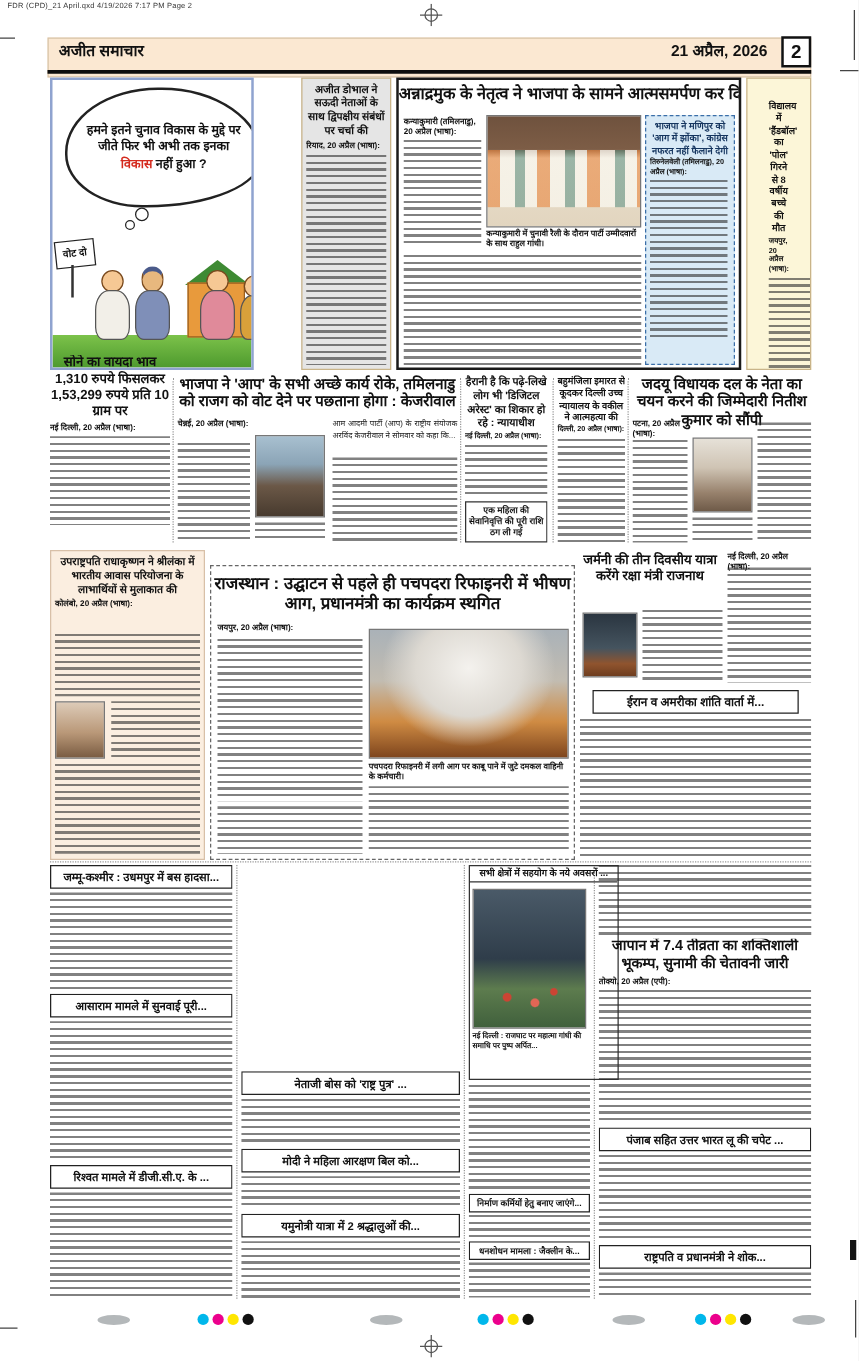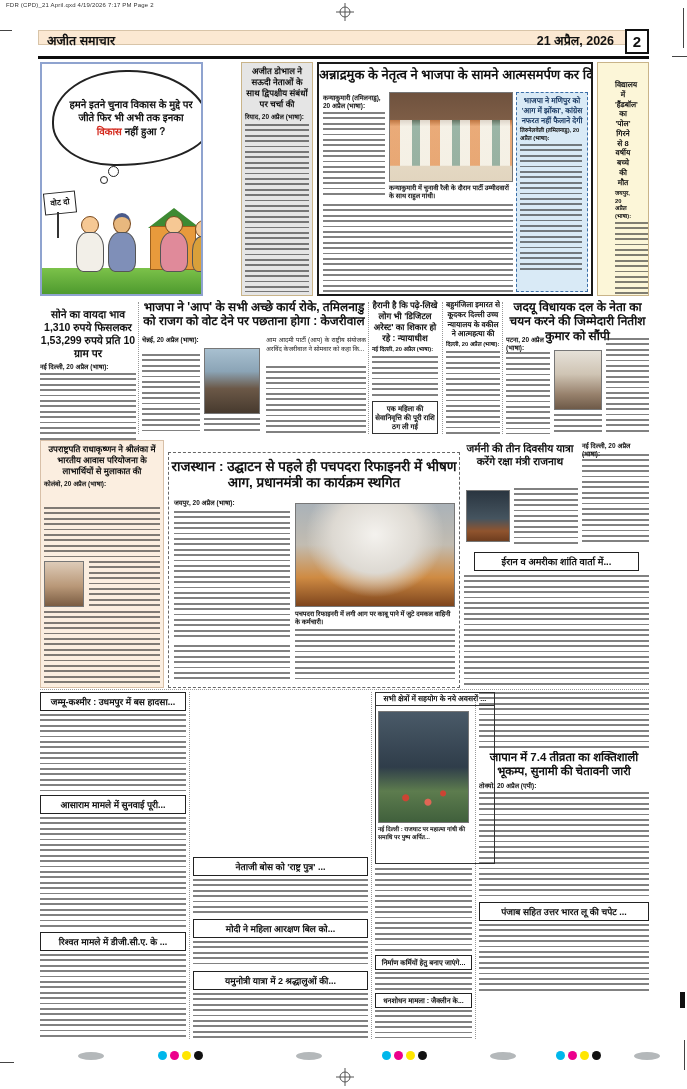--- a/index.html
+++ b/index.html
@@ -2,21 +2,21 @@
 <html><head>
 <meta charset="utf-8">
 <style>
   html,body{margin:0;padding:0;background:#e9e9e9;}
   #page{position:relative;width:687px;height:1089px;background:#ffffff;margin:0 auto;
         font-family:"Liberation Sans","DejaVu Sans",sans-serif;color:#111;overflow:hidden;}
   .abs{position:absolute;}
   .art{position:absolute;overflow:hidden;}
   .print-line{position:absolute;left:6px;top:2px;font-size:6px;color:#333;letter-spacing:.2px;}
   
-  .masthead{position:absolute;left:38px;top:30px;width:611px;height:15px;background:#fbe8d2;
+  .masthead{position:absolute;left:38px;top:30px;width:611px;height:32px;background:#fbe8d2;
             border:1px solid #d8c4a8;box-sizing:border-box;}
   .paper-name{position:absolute;left:8px;top:0;line-height:21px;font-size:12.5px;font-weight:bold;}
   .mast-date{position:absolute;right:34px;top:0;line-height:21px;font-size:12.5px;font-weight:bold;}
   .page-box{position:absolute;right:-1px;top:-2px;width:24px;height:25px;border:2px solid #111;
             background:#fff;box-sizing:border-box;text-align:center;font-size:15px;font-weight:bold;line-height:21px;}
   .heavy-rule{position:absolute;left:38px;top:56px;width:611px;height:3px;background:#0d0d0d;}
   
   .hl-main{font-size:13px;font-weight:bold;text-align:center;white-space:nowrap;line-height:1.15;}
   .hl-lg{font-size:12px;font-weight:bold;text-align:center;line-height:1.2;}
   .hl-md{font-size:10.5px;font-weight:bold;text-align:center;line-height:1.25;}
@@ -175,21 +175,21 @@
     <div class="hl-xs">विद्यालय में 'हैंडबॉल' का 'पोल' गिरने से 8 वर्षीय बच्चे की मौत</div>
     <div class="dateline" style="margin-top:3px;font-size:5.8px;">जयपुर, 20 अप्रैल (भाषा):</div>
     <div class="body-sim" style="width:44px;height:168px;margin-top:2px;"></div>
   </div>
 
   <div class="sep-v" style="left:138px;top:302px;height:132px;"></div>
   <div class="sep-v" style="left:368px;top:302px;height:132px;"></div>
   <div class="sep-v" style="left:442px;top:302px;height:132px;"></div>
   <div class="sep-v" style="left:502px;top:302px;height:132px;"></div>
 
-  <div class="art" style="left:40px;top:308px;width:96px;height:136px;">
+  <div class="art" style="left:40px;top:284px;width:96px;height:136px;">
     <div class="hl-md">सोने का वायदा भाव 1,310 रुपये फिसलकर 1,53,299 रुपये प्रति 10 ग्राम पर</div>
     <div class="dateline" style="margin-top:2px;">नई दिल्ली, 20 अप्रैल (भाषा):</div>
     <div class="body-sim" style="width:96px;height:76px;margin-top:2px;"></div>
   </div>
 
   <div class="art" style="left:142px;top:300px;width:224px;height:136px;">
     <div class="hl-lg">भाजपा ने 'आप' के सभी अच्छे कार्य रोके, तमिलनाडु को राजग को वोट देने पर पछताना होगा : केजरीवाल</div>
     <div class="abs dateline" style="left:0;top:36px;width:58px;">चेन्नई, 20 अप्रैल (भाषा):</div>
     <div class="abs body-sim" style="left:0;top:54px;width:58px;height:80px;"></div>
     <div class="ph ph-portrait" style="left:62px;top:48px;width:56px;height:66px;"></div>
@@ -301,20 +301,24 @@
   <div class="art body-sim" style="left:479px;top:692px;width:170px;height:56px;"></div>
   <div class="art" style="left:479px;top:751px;width:170px;height:148px;">
     <div class="hl-lg" style="font-size:11.5px;">जापान में 7.4 तीव्रता का शक्तिशाली भूकम्प, सुनामी की चेतावनी जारी</div>
     <div class="dateline" style="margin-top:3px;">तोक्यो, 20 अप्रैल (एपी):</div>
     <div class="body-sim" style="width:170px;height:104px;margin-top:2px;"></div>
   </div>
   <div class="art" style="left:479px;top:902px;width:170px;height:91px;">
     <div class="h-box" style="font-size:9px;">पंजाब सहित उत्तर भारत लू की चपेट ...</div>
     <div class="body-sim" style="width:170px;height:68px;margin-top:3px;"></div>
   </div>
+  <div class="art" style="left:479px;top:996px;width:170px;height:43px;">
+    <div class="h-box" style="font-size:9px;">राष्ट्रपति व प्रधानमंत्री ने शोक...</div>
+    <div class="body-sim" style="width:170px;height:24px;margin-top:3px;"></div>
+  </div>
 
   <div class="reg-gray" style="left:78px;top:1052px;"></div>
   <div class="cmyk" style="left:158px;top:1051px;">
     <div class="dot dot-c"></div>
       <div class="dot dot-m"></div>
       <div class="dot dot-y"></div>
       <div class="dot dot-k"></div>
   </div>
   <div class="reg-gray" style="left:296px;top:1052px;"></div>
   <div class="cmyk" style="left:382px;top:1051px;">

